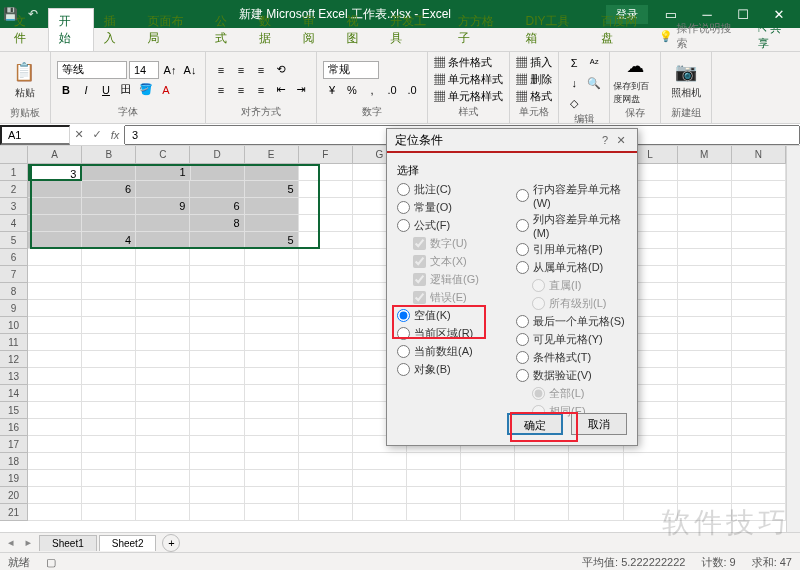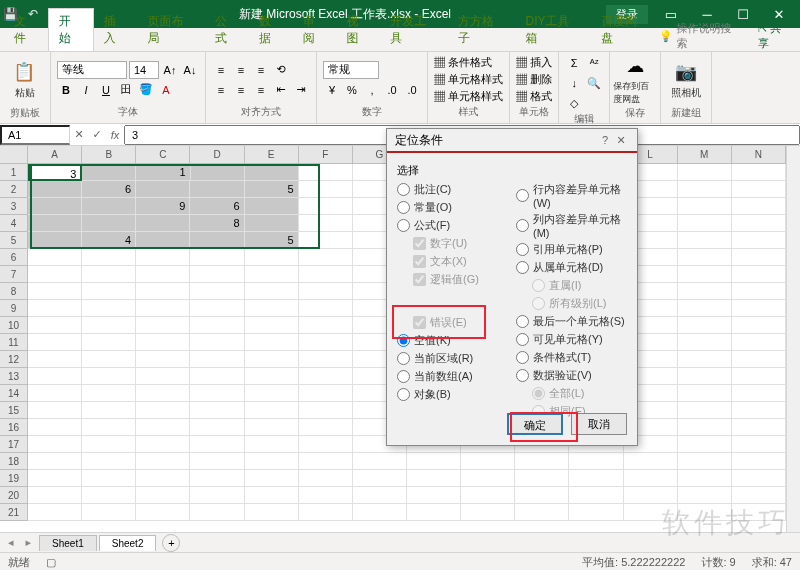--- a/index.html
+++ b/index.html
@@ -670,21 +670,21 @@
             <span>数字(U)</span>
           </label>
           <label class="opt disabled" style="padding-left: 16px;">
             <input type="checkbox" disabled="" checked="" style="">
             <span>文本(X)</span>
           </label>
           <label class="opt disabled" style="padding-left: 16px;">
             <input type="checkbox" disabled="" checked="" style="">
             <span>逻辑值(G)</span>
           </label>
-          <label class="opt disabled" style="padding-left: 16px; margin-top: 25px;">
+          <label class="opt disabled" style="padding-left: 16px;">
             <input type="checkbox" disabled="" checked="" style="">
             <span>错误(E)</span>
           </label>
           <label class="opt">
             <input type="radio" name="optleft" checked="" style="">
             <span>空值(K)</span>
           </label>
           <label class="opt">
             <input type="radio" name="optleft" style="">
             <span>当前区域(R)</span>

